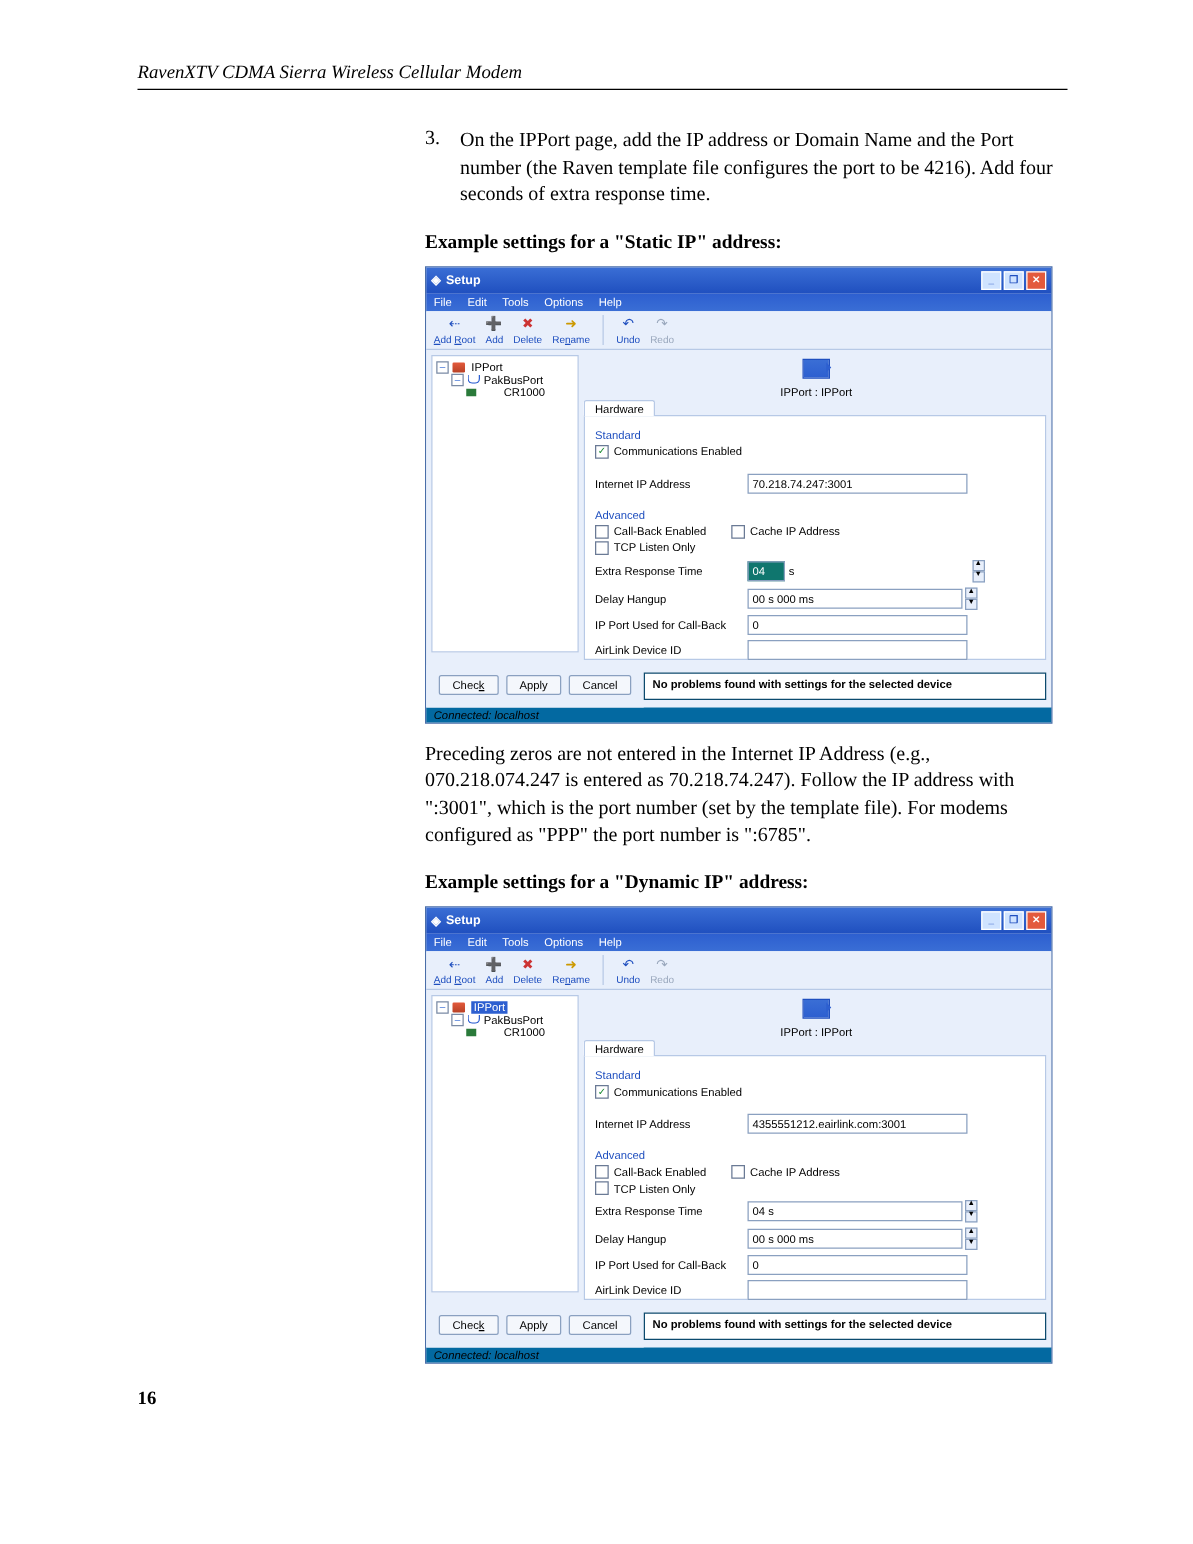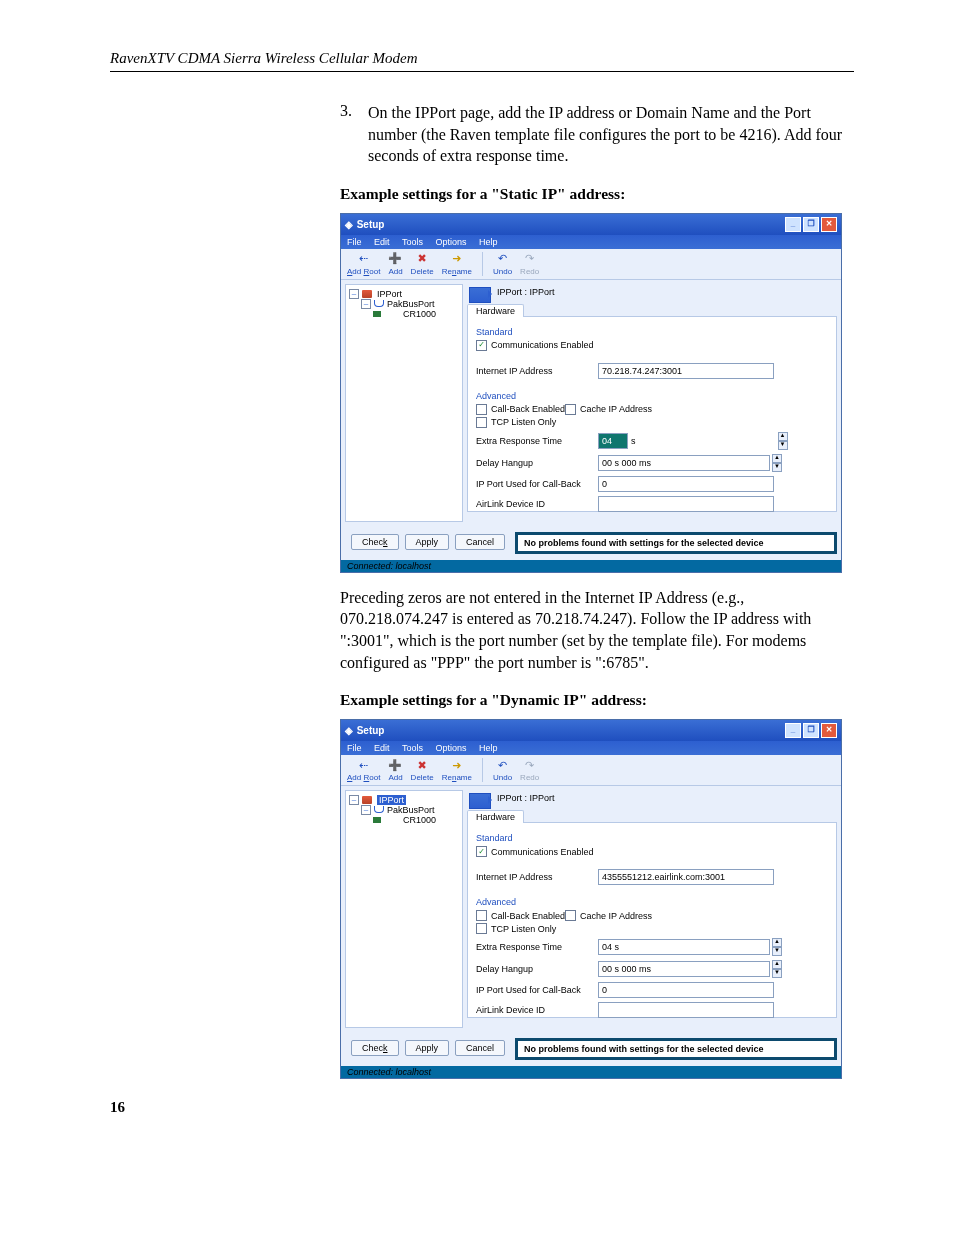--- a/index.html
+++ b/index.html
@@ -88,21 +88,21 @@
     color:#000;
     box-sizing:border-box;
     height: 238px;
   }
   .tree .row { display:flex; align-items:center; gap:3px; white-space:nowrap; }
   .tree .ind1 { padding-left:12px;}
   .tree .ind2 { padding-left:24px;gap:20px;}
   .sq { width:8px; height:8px; border:1px solid #7a8aa5; display:inline-block; text-align:center; line-height:7px; font-size:8px; color:#3a6ed5;}
   .selbg { background:#2d5fd0; color:#fff; padding:0 2px;}
   .rightpanel { flex:1; margin:4px 4px 4px 0; }
-  .tabline { display:flex; gap:6px; padding:3px 0 3px 2px; font-size:9px;}
+  .tabline { display:flex; align-items:center; gap:6px; padding:3px 0 3px 2px; font-size:9px;flex-direction:column;}
   .tabline .ic { width:20px; height:14px; background:linear-gradient(#3a6ed5,#2d5fd0); border:1px solid #1f4fbf; display:inline-block; position:relative;}
   .tabline .ic::after{content:"";position:absolute;right:-2px;top:2px;width:0;height:0;border-left:4px solid #2d5fd0;border-top:4px solid transparent;border-bottom:4px solid transparent;}
   .tabbtn { background:#fff; border:1px solid #b7c9e6; border-bottom:none; padding:1px 8px; font-size:9px; border-radius:2px 2px 0 0;}
   .formbox {
     background:#fff;
     border:1px solid #b7c9e6;
     padding:6px 8px 10px;
     font-size:9px;
     height: 196px;
     box-sizing:border-box;
@@ -114,24 +114,24 @@
   .chkbox.checked::after{content:"✓"; line-height:1;}
   .frow { display:flex; align-items:center; margin-top:4px; }
   .flabel { width:122px; font-size:9px;}
   .finput { border:1px solid #8aa0c0; height:14px; font-size:9px; padding:0 3px; background:#fff; display:flex; align-items:center;}
   .finput.w180{width:168px;}
   .finput.hl { background:#0f766e; color:#fff; width:22px;}
   .spin-wrap { display:flex; align-items:center;}
   .spin-pad { width:140px;}
   .spin { width:10px; display:flex; flex-direction:column; margin-left:2px;}
   .spin div{height:7px;border:1px solid #8aa0c0;background:#e8effb;font-size:6px;line-height:5px;text-align:center;}
-  .twocol { display:flex; align-items:center;}
+  .twocol { display:flex; gap:20px; align-items:center;}
   .bottombar { display:flex; gap:6px; padding:8px 10px 10px; background:#e8effb;}
   .btn { border:1px solid #8aa0c0; background:#f4f7fc; padding:2px 10px; font-size:9px; border-radius:2px;}
-  .msgbox { flex:1; background:#fff; border:3px solid #0c4a6e; margin:6px 4px 6px 0; padding:3px 6px; font-size:9px; font-weight:bold; color:#000;}
+  .msgbox { flex:1; background:#fff; border:1px solid #0c4a6e; margin:6px 4px 6px 0; padding:3px 6px; font-size:9px; font-weight:bold; color:#000;}
   .bottom-wrap{display:flex; align-items:stretch; background:#e8effb;}
   .statusbar { background:#0369a1; color:#000; font-size:9px; padding:1px 6px; text-align:left;font-style:italic;}
   .para { font-size:16px; line-height:1.35; margin: 6px 0 14px; }
   .pagenum { font-weight:bold; font-size:15px; margin-top:20px; }
   .tb-left{display:flex;gap:8px;}
   .modem-ic{width:10px;height:8px;background:linear-gradient(#e35a3c,#b84226);display:inline-block;border-radius:1px;margin-right:2px;}
   .pak-ic{width:10px;height:8px;display:inline-block;position:relative;}
   .pak-ic::before{content:"";position:absolute;width:8px;height:6px;border:1px solid #2d5fd0;border-radius:0 0 4px 4px;border-top:none;}
   .leaf-ic{width:8px;height:6px;background:#2a7a3a;display:inline-block;margin-right:2px;}
   u{text-decoration:underline;}

